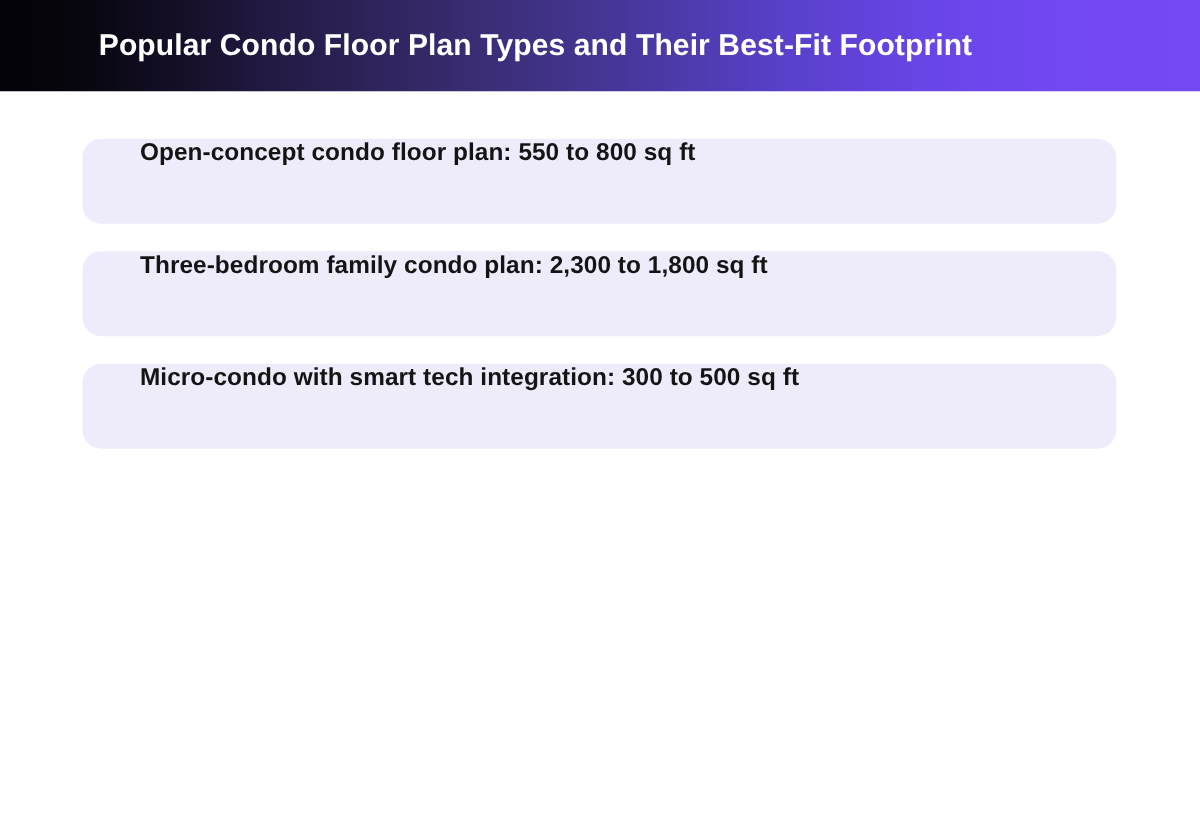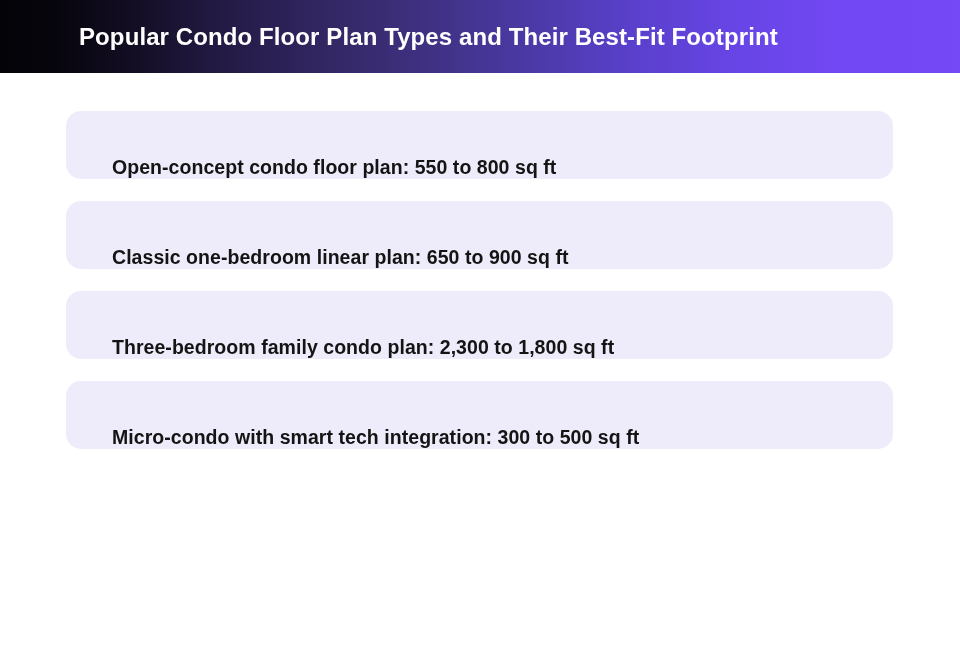--- a/index.html
+++ b/index.html
@@ -68,21 +68,21 @@
   }
 
   .row-item {
     position: relative;
     width: 827px;
     height: 68px;
     margin-bottom: 22px;
     background: #eeecfa;
     border-radius: 15px;
     display: flex;
-    align-items: flex-end;
+    align-items: flex-start;
     box-sizing: border-box;
   }
 
   .row-item:last-child {
     margin-bottom: 10px;
   }
 
   .row-label {
     padding-left: 46px;
     color: #141414;
@@ -102,23 +102,20 @@
   <div class="header-banner">
     <h1 class="header-title">Popular Condo Floor Plan Types and Their Best-Fit Footprint</h1>
   </div>
 
   <div class="rows-list">
 
     <div class="row-item">
       <span class="row-label">Open-concept condo floor plan: 550 to 800 sq ft</span>
     </div>
 
-    <div class="row-item">
-      <span class="row-label">Classic one-bedroom linear plan: 650 to 900 sq ft</span>
-    </div>
 
 
 
     <div class="row-item">
       <span class="row-label">Three-bedroom family condo plan: 2,300 to 1,800 sq ft</span>
     </div>
 
     <div class="row-item">
       <span class="row-label">Micro-condo with smart tech integration: 300 to 500 sq ft</span>
     </div>

